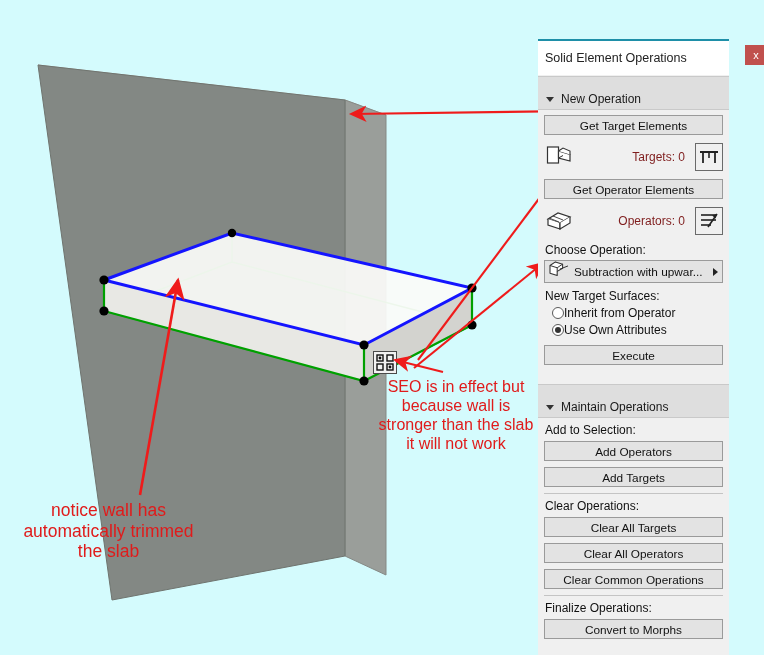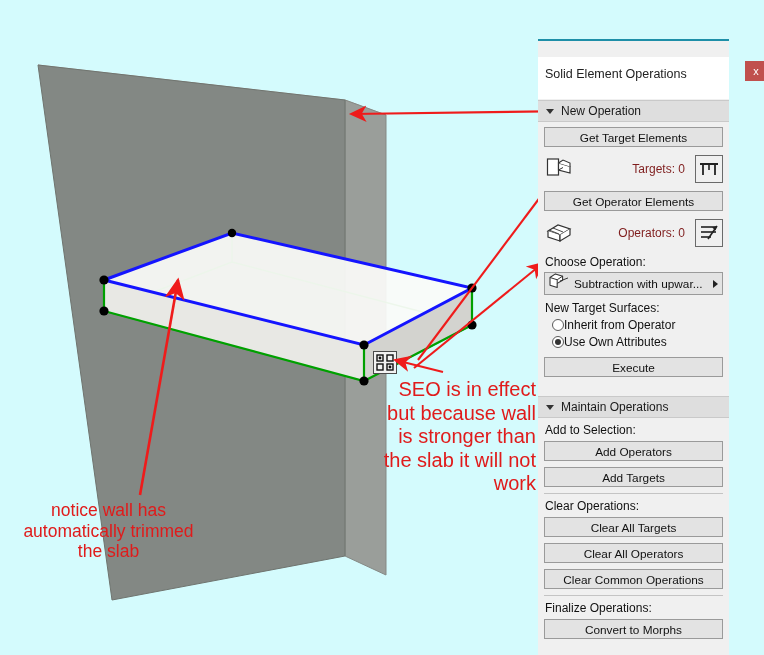--- a/index.html
+++ b/index.html
@@ -18,53 +18,53 @@
 
   
   .anno{
     position:absolute;
     color:#e01b1b;
     font-family:"Liberation Sans", sans-serif;
     text-align:center;
     line-height:1.18;
     font-weight:400;
   }
-  #anno-seo{left:376px;top:378px;width:160px;font-size:20px;text-align:right;}
+  #anno-seo{left:376px;top:378px;width:160px;font-size:16px;}
   #anno-trim{left:21px;top:500px;width:175px;font-size:17.5px;}
 
   
   #seo-badge{
     position:absolute;left:373px;top:351px;width:24px;height:23px;
     background:#f2f2f2;border:1px solid #4a4a4a;
     box-sizing:border-box;
   }
 
   
   #palette{
     position:absolute;left:538px;top:39px;width:191px;
     background:#f0f0f0;
     border-top:2px solid #1e8fa8;
     box-sizing:border-box;
     padding:0 0 6px 0;
   }
   #palette-inner{width:191px;}
   .titlebar{
     background:#ffffff;height:34px;display:flex;align-items:center;
-    padding:0 0 8px 7px;position:relative;margin-top:16px;
+    padding:0 0 0 7px;position:relative;
   }
   .titlebar .title{font-size:12.5px;color:#222;white-space:nowrap;}
   .close-btn{
     position:absolute;right:-38px;top:4px;width:22px;height:20px;
     background:#c0504d;color:#fff;font-size:11px;
     display:flex;align-items:center;justify-content:center;
     border:none;cursor:pointer;
   }
   .section-head{
     background:#dedede;height:20px;display:flex;align-items:center;
-    gap:7px;padding:0 0 0 8px;font-size:12px;color:#1a1a1a;
+    gap:7px;padding:12px 0 0 8px;font-size:12px;color:#1a1a1a;
     border-top:1px solid #c9c9c9;border-bottom:1px solid #c9c9c9;
     margin-top:1px;
   }
   .caret{
     width:0;height:0;border-left:4.5px solid transparent;border-right:4.5px solid transparent;
     border-top:5px solid #333;display:inline-block;
   }
   .body-pad{padding:5px 6px 2px 6px;}
   .btn{
     display:block;width:100%;box-sizing:border-box;

